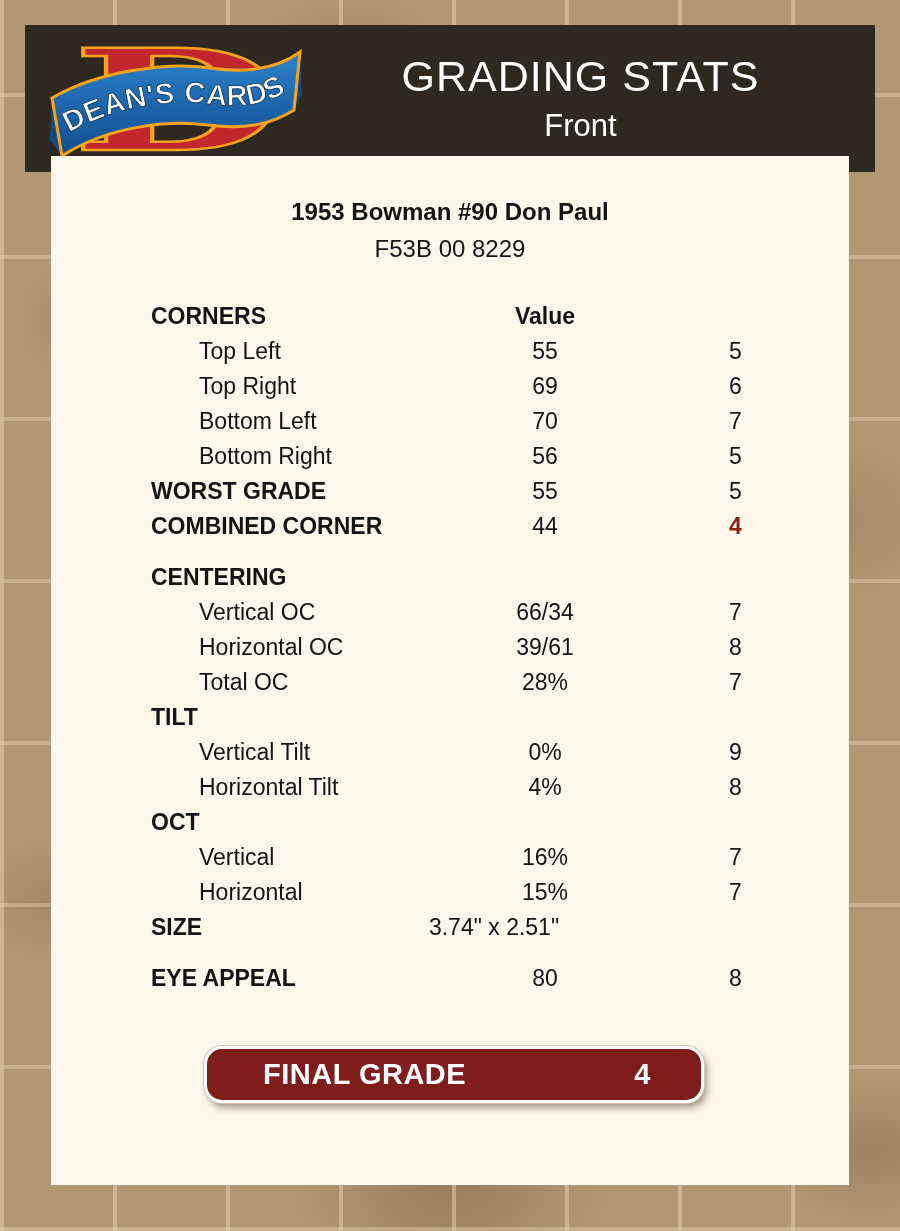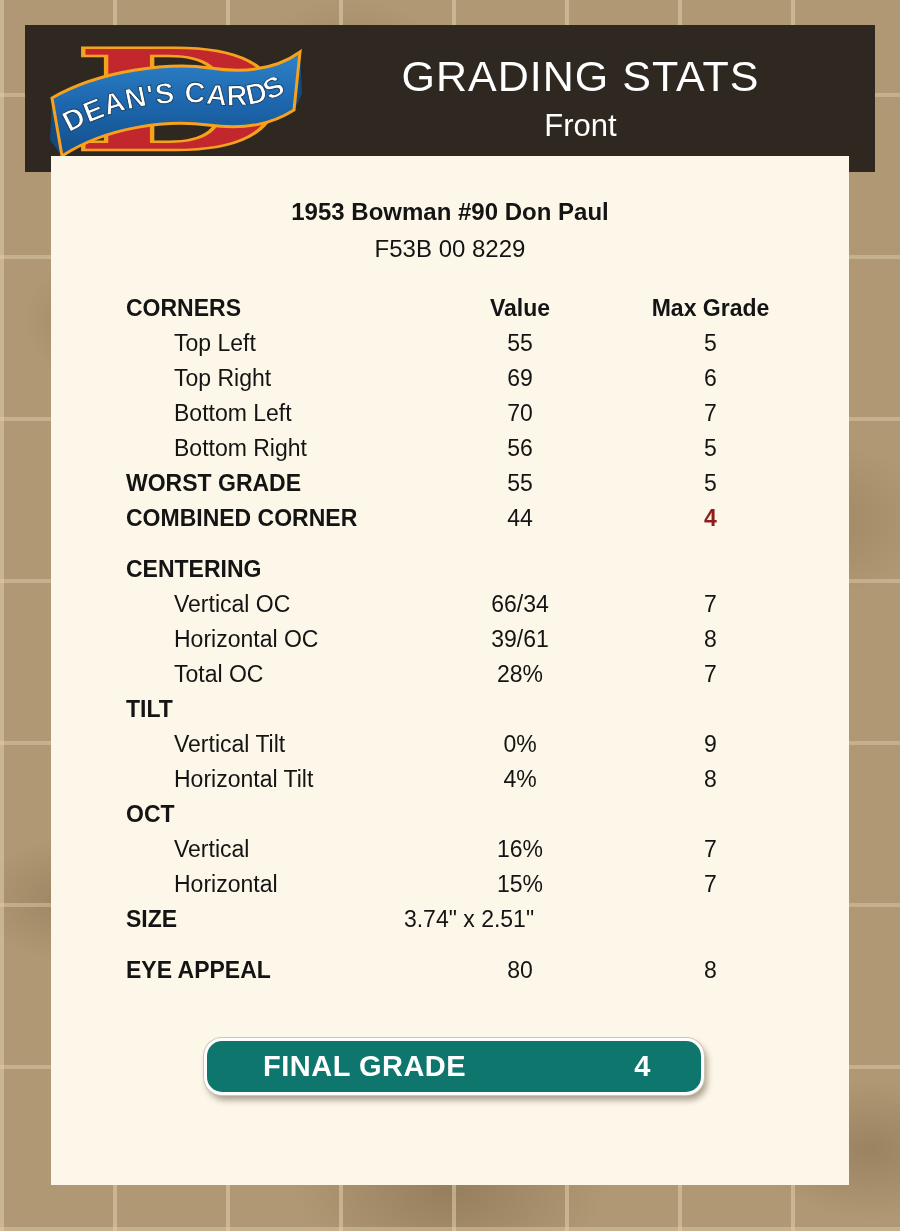--- a/index.html
+++ b/index.html
@@ -34,37 +34,37 @@
 
   
   .card {
     position:absolute; left:51px; top:156px; width:798px; height:1029px;
     background:#fcf7e9;
   }
   .card-title { margin-top:42px; text-align:center; font-size:24px; font-weight:bold; }
   .card-serial { margin-top:9px; text-align:center; font-size:24px; }
 
   
-  .table { margin-top:28px; padding-left:75px; }
+  .table { margin-top:36px; padding-left:100px; }
   .row {
     display:grid; grid-template-columns:294px 200px 181px;
     height:35px; align-items:center; font-size:23px;
   }
   .row .value, .row .max { text-align:center; }
   .row.header-row .label, .row.header-row .value, .row.header-row .max { font-weight:bold; }
   .row.bold .label { font-weight:bold; }
   .row.indent .label { padding-left:48px; }
   .row.gap { margin-top:16px; }
   .max.red { color:#8f1d1d; font-weight:bold; }
   .value.value-shift { transform:translateX(-51px); }
 
   
   .final-grade {
     margin:50px 0 0 153px; width:500px; height:57px;
-    background:#0f766e;
+    background:#7f1d1d;
     border:3px solid #ffffff; border-radius:18px;
     box-shadow:0 0 0 1px #cfc6b6, 3px 5px 6px rgba(70,52,32,0.45);
     display:flex; align-items:center; justify-content:space-between;
     padding:0 50px 0 56px;
     color:#ffffff; font-size:29px; font-weight:bold; letter-spacing:0.5px;
   }
 </style>
 </head>
 <body>
 
@@ -103,21 +103,20 @@
   </div>
 
   <div class="card">
     <div class="card-title">1953 Bowman #90 Don Paul</div>
     <div class="card-serial">F53B 00 8229</div>
 
     <div class="table" id="stats-table">
       <div class="row header-row">
         <div class="label">CORNERS</div>
         <div class="value">Value</div>
-        <div class="max">Max Grade</div>
       </div>
     <div class="row indent">
         <div class="label">Top Left</div>
         <div class="value">55</div>
         <div class="max">5</div>
       </div>
         <div class="row indent">
         <div class="label">Top Right</div>
         <div class="value">69</div>
         <div class="max">6</div>

